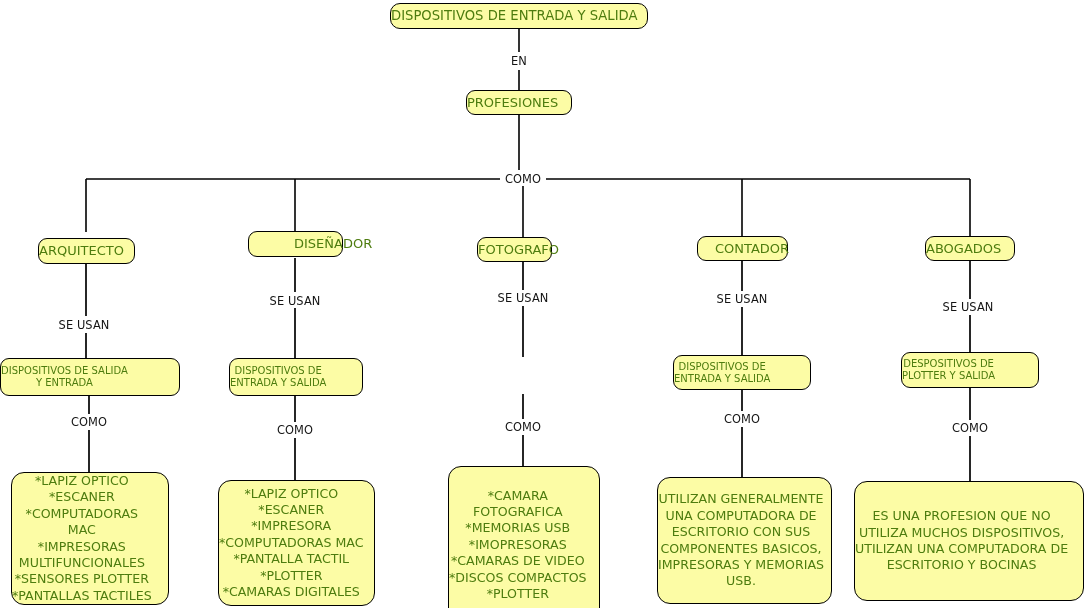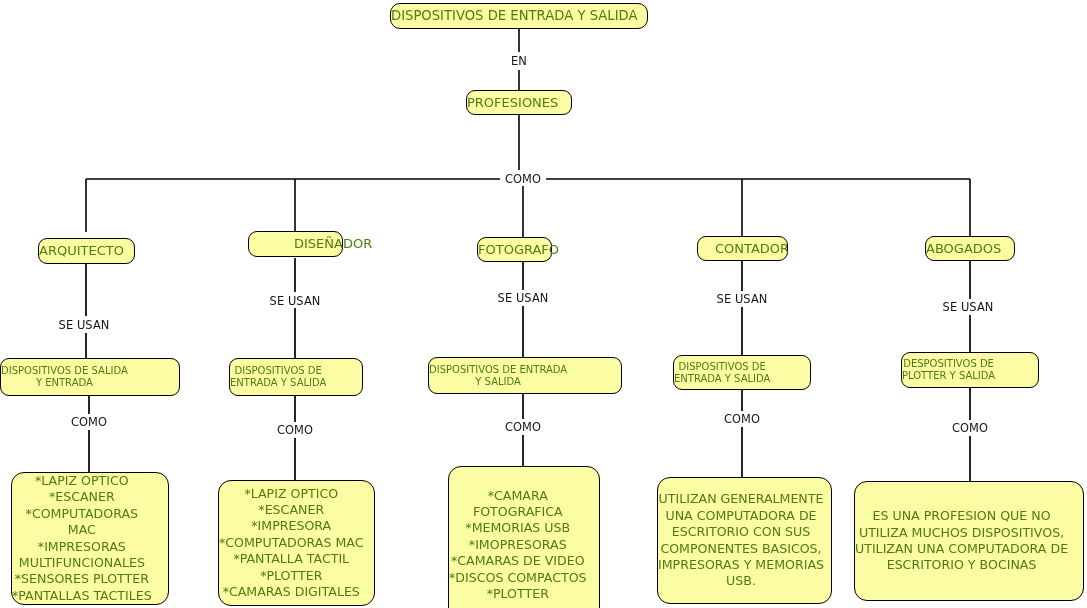--- a/index.html
+++ b/index.html
@@ -158,24 +158,20 @@
   <div class="elabel" style="left:968px; top:307px;">SE USAN</div>
 
   <div class="node mid" style="left:0px; top:358px; width:180px; height:38px;">
     <span>DISPOSITIVOS DE SALIDA
 Y ENTRADA</span>
   </div>
   <div class="node mid" style="left:229px; top:358px; width:134px; height:38px;">
     <span>DISPOSITIVOS DE
 ENTRADA Y SALIDA</span>
   </div>
-  <div class="node mid" style="left:428px; top:357px; width:194px; height:37px;">
-    <span>DISPOSITIVOS DE ENTRADA
-Y SALIDA</span>
-  </div>
   <div class="node mid" style="left:673px; top:355px; width:138px; height:35px;">
     <span>DISPOSITIVOS DE
 ENTRADA Y SALIDA</span>
   </div>
   <div class="node mid" style="left:901px; top:352px; width:138px; height:36px;">
     <span>DESPOSITIVOS DE
 PLOTTER Y SALIDA</span>
   </div>
 
   <div class="elabel" style="left:89px; top:422px;">COMO</div>

